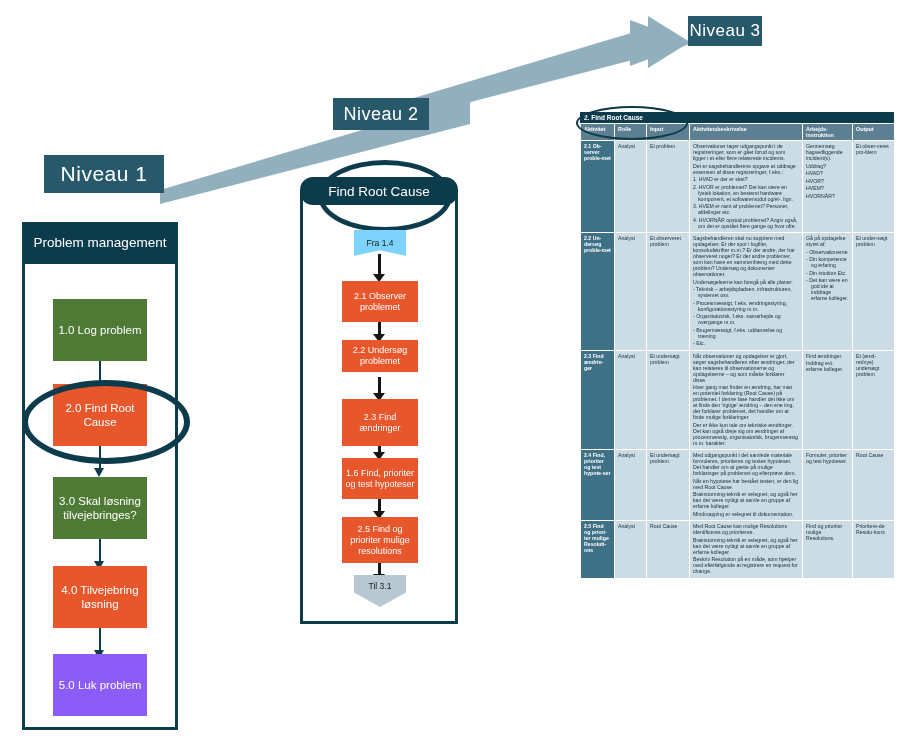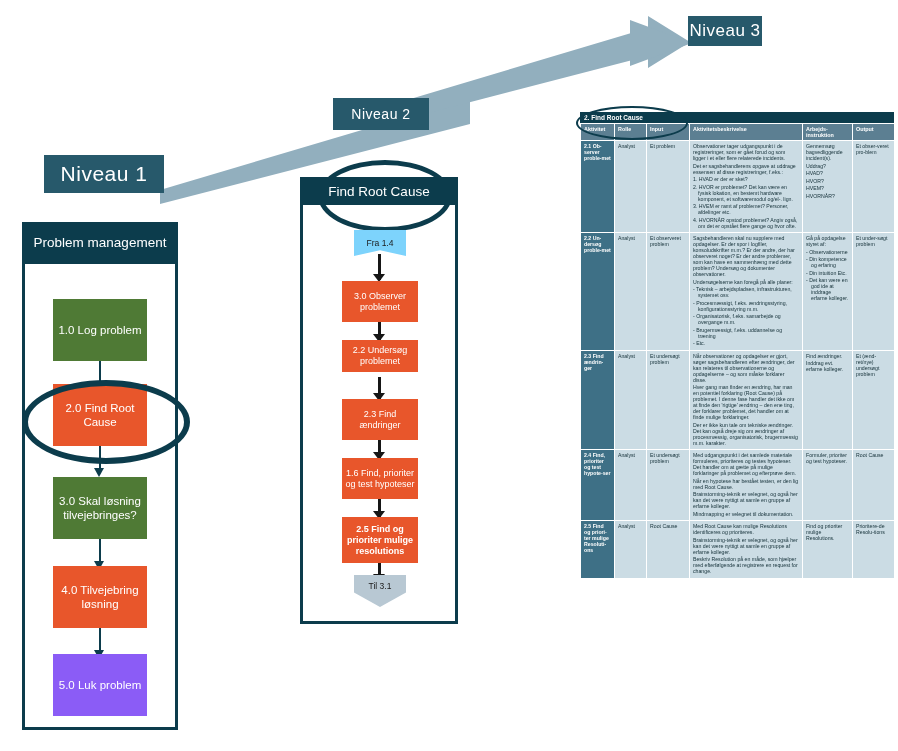--- a/index.html
+++ b/index.html
@@ -6,21 +6,21 @@
   body{width:898px;height:751px;position:relative;overflow:hidden;
        font-family:"Liberation Sans","DejaVu Sans",sans-serif;
        -webkit-font-smoothing:antialiased;}
   .abs{position:absolute;}
 
   
   .niveau{position:absolute;background:#27596B;color:#ffffff;
           display:flex;align-items:center;justify-content:center;
           font-size:21px;letter-spacing:.5px;z-index:6;}
   #niveau1{left:44px;top:155px;width:120px;height:38px;}
-  #niveau2{left:333px;top:98px;width:96px;height:32px;font-size:14px;}
+  #niveau2{left:333px;top:98px;width:96px;height:32px;font-size:18px;}
   #niveau3{left:688px;top:16px;width:74px;height:30px;font-size:17px;}
 
   
   .bigarrow{position:absolute;z-index:2;}
 
   
   #pmPanel{left:22px;top:222px;width:156px;height:508px;
            border:3px solid #0C3C4C;background:#ffffff;box-sizing:border-box;}
   #pmHeader{position:absolute;left:22px;top:222px;width:156px;height:42px;
             background:#0C3C4C;color:#fff;font-size:13.5px;line-height:16px;
@@ -37,21 +37,21 @@
   #pmEllipse{position:absolute;left:22px;top:380px;width:156px;height:72px;
              border:6px solid #0C3C4C;border-radius:50%;background:transparent;z-index:5;}
 
   
   #frcPanel{left:300px;top:190px;width:158px;height:434px;
             border:3px solid #0C3C4C;background:#ffffff;box-sizing:border-box;}
   #frcEllipse{position:absolute;left:318px;top:160px;width:124px;height:62px;
               border:5px solid #0C3C4C;border-radius:50%;background:transparent;z-index:4;}
   #frcHeader{position:absolute;left:300px;top:177px;width:158px;height:28px;
              background:#0C3C4C;color:#fff;font-size:13.5px;
-             display:flex;align-items:center;justify-content:center;z-index:5;box-sizing:border-box;}
+             display:flex;align-items:center;justify-content:center;z-index:5;box-sizing:border-box;border-radius:13px;}
   .frcBox{position:absolute;left:342px;width:76px;color:#ffffff;background:#E8562B;
           display:flex;align-items:center;justify-content:center;text-align:center;
           font-size:9px;line-height:11px;z-index:4;box-sizing:border-box;padding:0 3px;}
   .frcArrow{position:absolute;left:378px;width:3px;background:#161616;z-index:3;}
   .frcHead{position:absolute;left:372.5px;width:0;height:0;
            border-left:6.5px solid transparent;border-right:6.5px solid transparent;
            border-top:8px solid #161616;z-index:3;}
   .pennant{position:absolute;left:354px;width:52px;height:26px;background:#7dd3fc;
            font-size:8.5px;color:#1b1b1b;display:flex;align-items:center;justify-content:center;
            z-index:4;clip-path:polygon(0 0,100% 0,100% 100%,50% 78%,0 100%);}
@@ -116,37 +116,37 @@
 <div class="pmBox green" style="left: 53px; top: 654px; background: #8b5cf6;">5.0 Luk problem</div>
 
 <div class="abs" id="frcPanel"></div>
 <div id="frcEllipse"></div>
 <div id="frcHeader">Find Root Cause</div>
 
 <div class="pennant" style="top:230px;">Fra 1.4</div>
 <div class="frcArrow" style="top:254px;height:26px;"></div>
 <div class="frcHead" style="top:274px;"></div>
 
-<div class="frcBox" style="top:281px;height:41px;">3.0  Observer problemet</div>
+<div class="frcBox" style="top:281px;height:41px;">2.1  Observer problemet</div>
 <div class="frcArrow" style="top:318px;height:22px;"></div>
 <div class="frcHead" style="top:334px;"></div>
 
 <div class="frcBox" style="top:340px;height:32px;">2.2  Undersøg problemet</div>
 <div class="frcArrow" style="top:377px;height:22px;"></div>
 <div class="frcHead" style="top:393px;"></div>
 
-<div class="frcBox" style="top:399px;height:41px;">2.3  Find ændringer</div>
+<div class="frcBox" style="top:399px;height:47px;">2.3  Find ændringer</div>
 <div class="frcArrow" style="top:436px;height:22px;"></div>
 <div class="frcHead" style="top:452px;"></div>
 
 <div class="frcBox" style="top:458px;height:41px;">1.6  Find, prioriter og test hypoteser</div>
 <div class="frcArrow" style="top:495px;height:22px;"></div>
 <div class="frcHead" style="top:511px;"></div>
 
-<div class="frcBox" style="top:517px;height:46px;font-weight:bold;">2.5 Find og prioriter mulige resolutions</div>
+<div class="frcBox" style="top:517px;height:46px;">2.5 Find og prioriter mulige resolutions</div>
 <div class="frcArrow" style="top:560px;height:20px;"></div>
 <div class="frcHead" style="top:574px;"></div>
 
 <div class="pentagon" style="top:575px;">Til 3.1</div>
 
 <div class="abs" id="tableWrap">
   <div id="tblTitle">2. Find Root Cause</div>
   <table>
     <thead>
       <tr>

